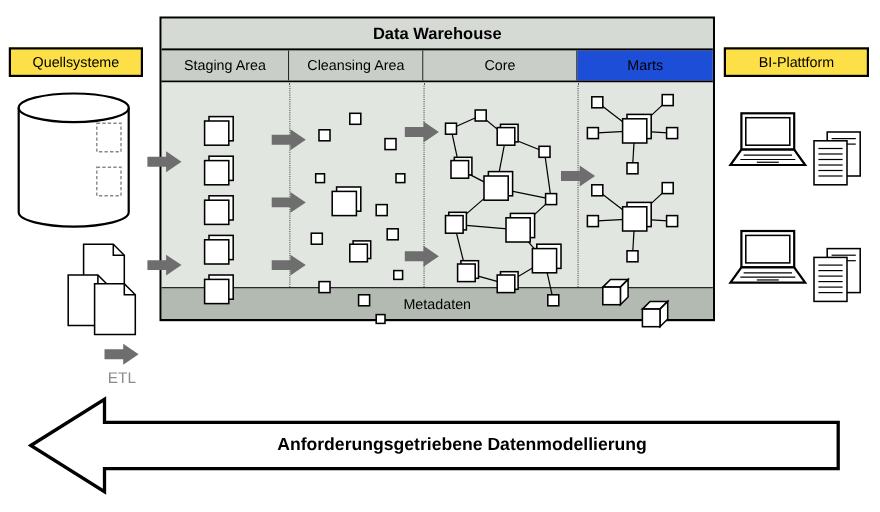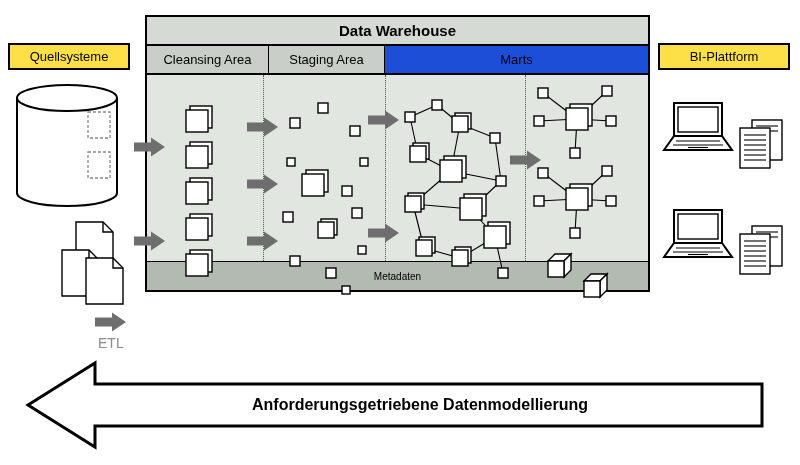--- a/index.html
+++ b/index.html
@@ -18,21 +18,21 @@
   .dw-headers .cell{display:flex;align-items:center;justify-content:center;
       font-size:13px;background:#c9cfc8;box-sizing:border-box;border-right:1.5px solid #000;}
   .dw-headers .c0{flex:0 0 116px;}
   .dw-headers .c1{flex:0 0 122px;}
   .dw-headers .c2{flex:0 0 140px;}
   .dw-headers .c3{flex:1;border-right:none;background:#1d4ed8;}
   .dw-body{flex:1;background:#e2e6e1;position:relative;}
   .vsep{position:absolute;top:0;bottom:0;width:0;border-left:1.5px dotted #555;}
   .s1{left:116px;} .s2{left:238px;} .s3{left:378px;}
   .dw-meta{height:28px;background:#b3bab2;border-top:1.5px solid #000;
-      display:flex;align-items:center;justify-content:center;font-size:10px;}
+      display:flex;align-items:center;justify-content:center;font-size:13px;}
 
   
   .box{position:absolute;border:2px solid #000;background:#fde047;box-sizing:border-box;
       display:flex;align-items:center;justify-content:center;font-size:13px;z-index:0;}
   .src-box{left:8px;top:43px;width:122px;height:27px;}
   .bi-box{left:658px;top:43px;width:132px;height:27px;}
 
   .etl{position:absolute;left:98px;top:335px;color:#8b8b8b;font-size:14px;z-index:2;}
 
   .big-arrow-label{position:absolute;left:95px;top:396px;width:650px;text-align:center;
@@ -50,22 +50,23 @@
   svg.gfx .bigarrow{stroke-width:3;}
 </style>
 </head>
 <body>
 
 <div class="canvas">
 
   <div class="dw">
     <div class="dw-title">Data Warehouse</div>
     <div class="dw-headers">
+      <div class="cell c0">Staging Area</div>
       <div class="cell c1">Cleansing Area</div>
-      <div class="cell c0">Staging Area</div>
+      <div class="cell c2">Core</div>
       <div class="cell c3">Marts</div>
     </div>
     <div class="dw-body">
       <div class="vsep s1"></div>
       <div class="vsep s2"></div>
       <div class="vsep s3"></div>
     </div>
     <div class="dw-meta">Metadaten</div>
   </div>
 

